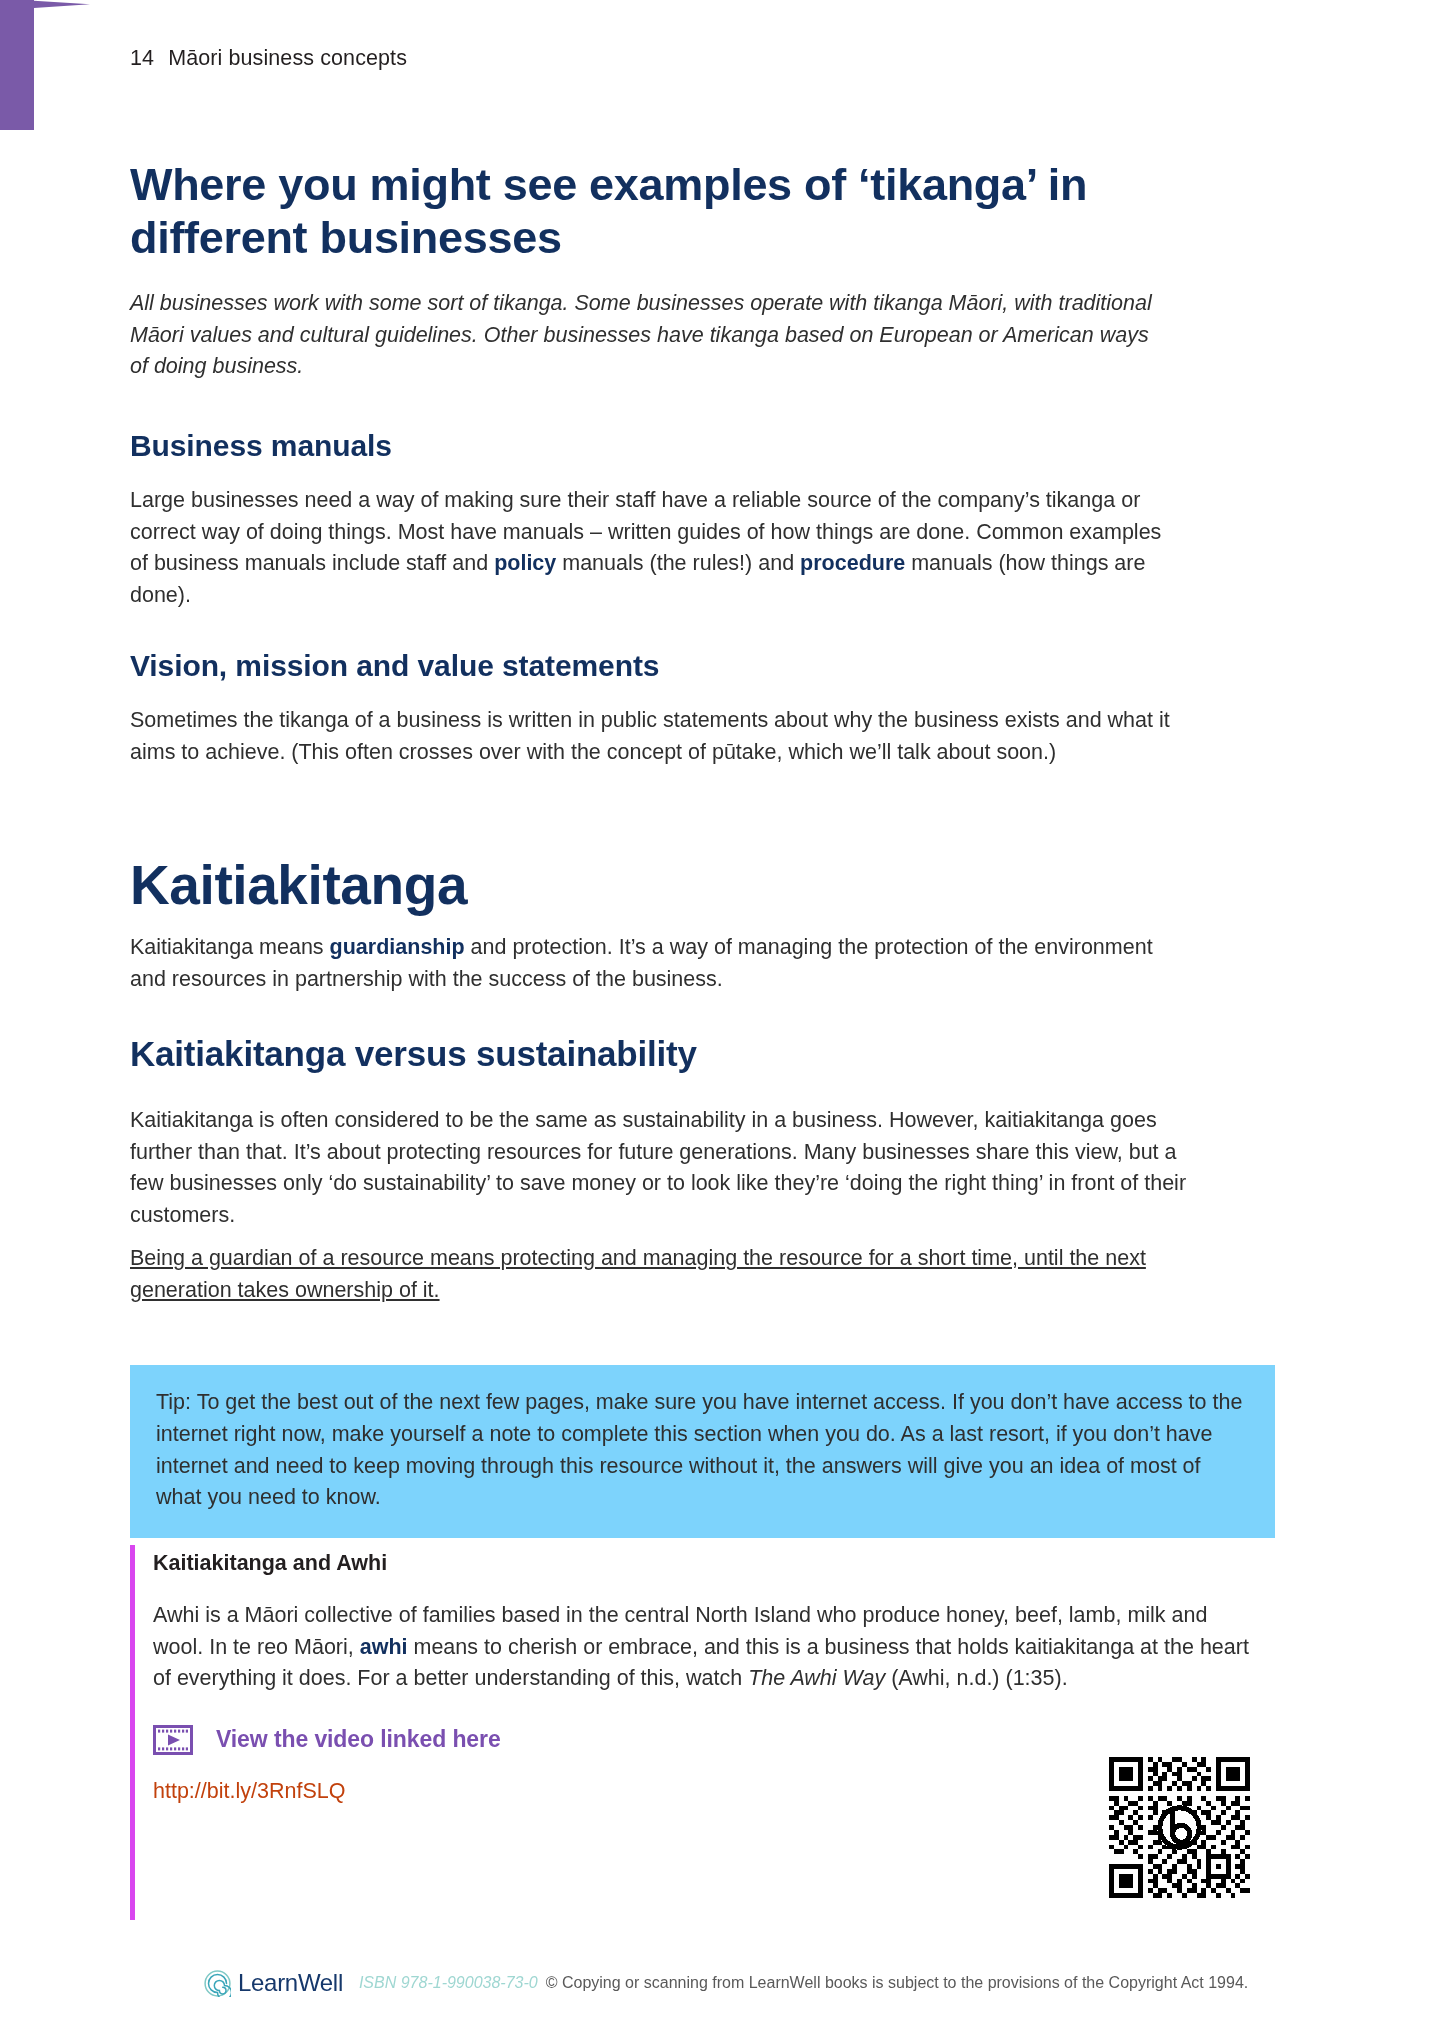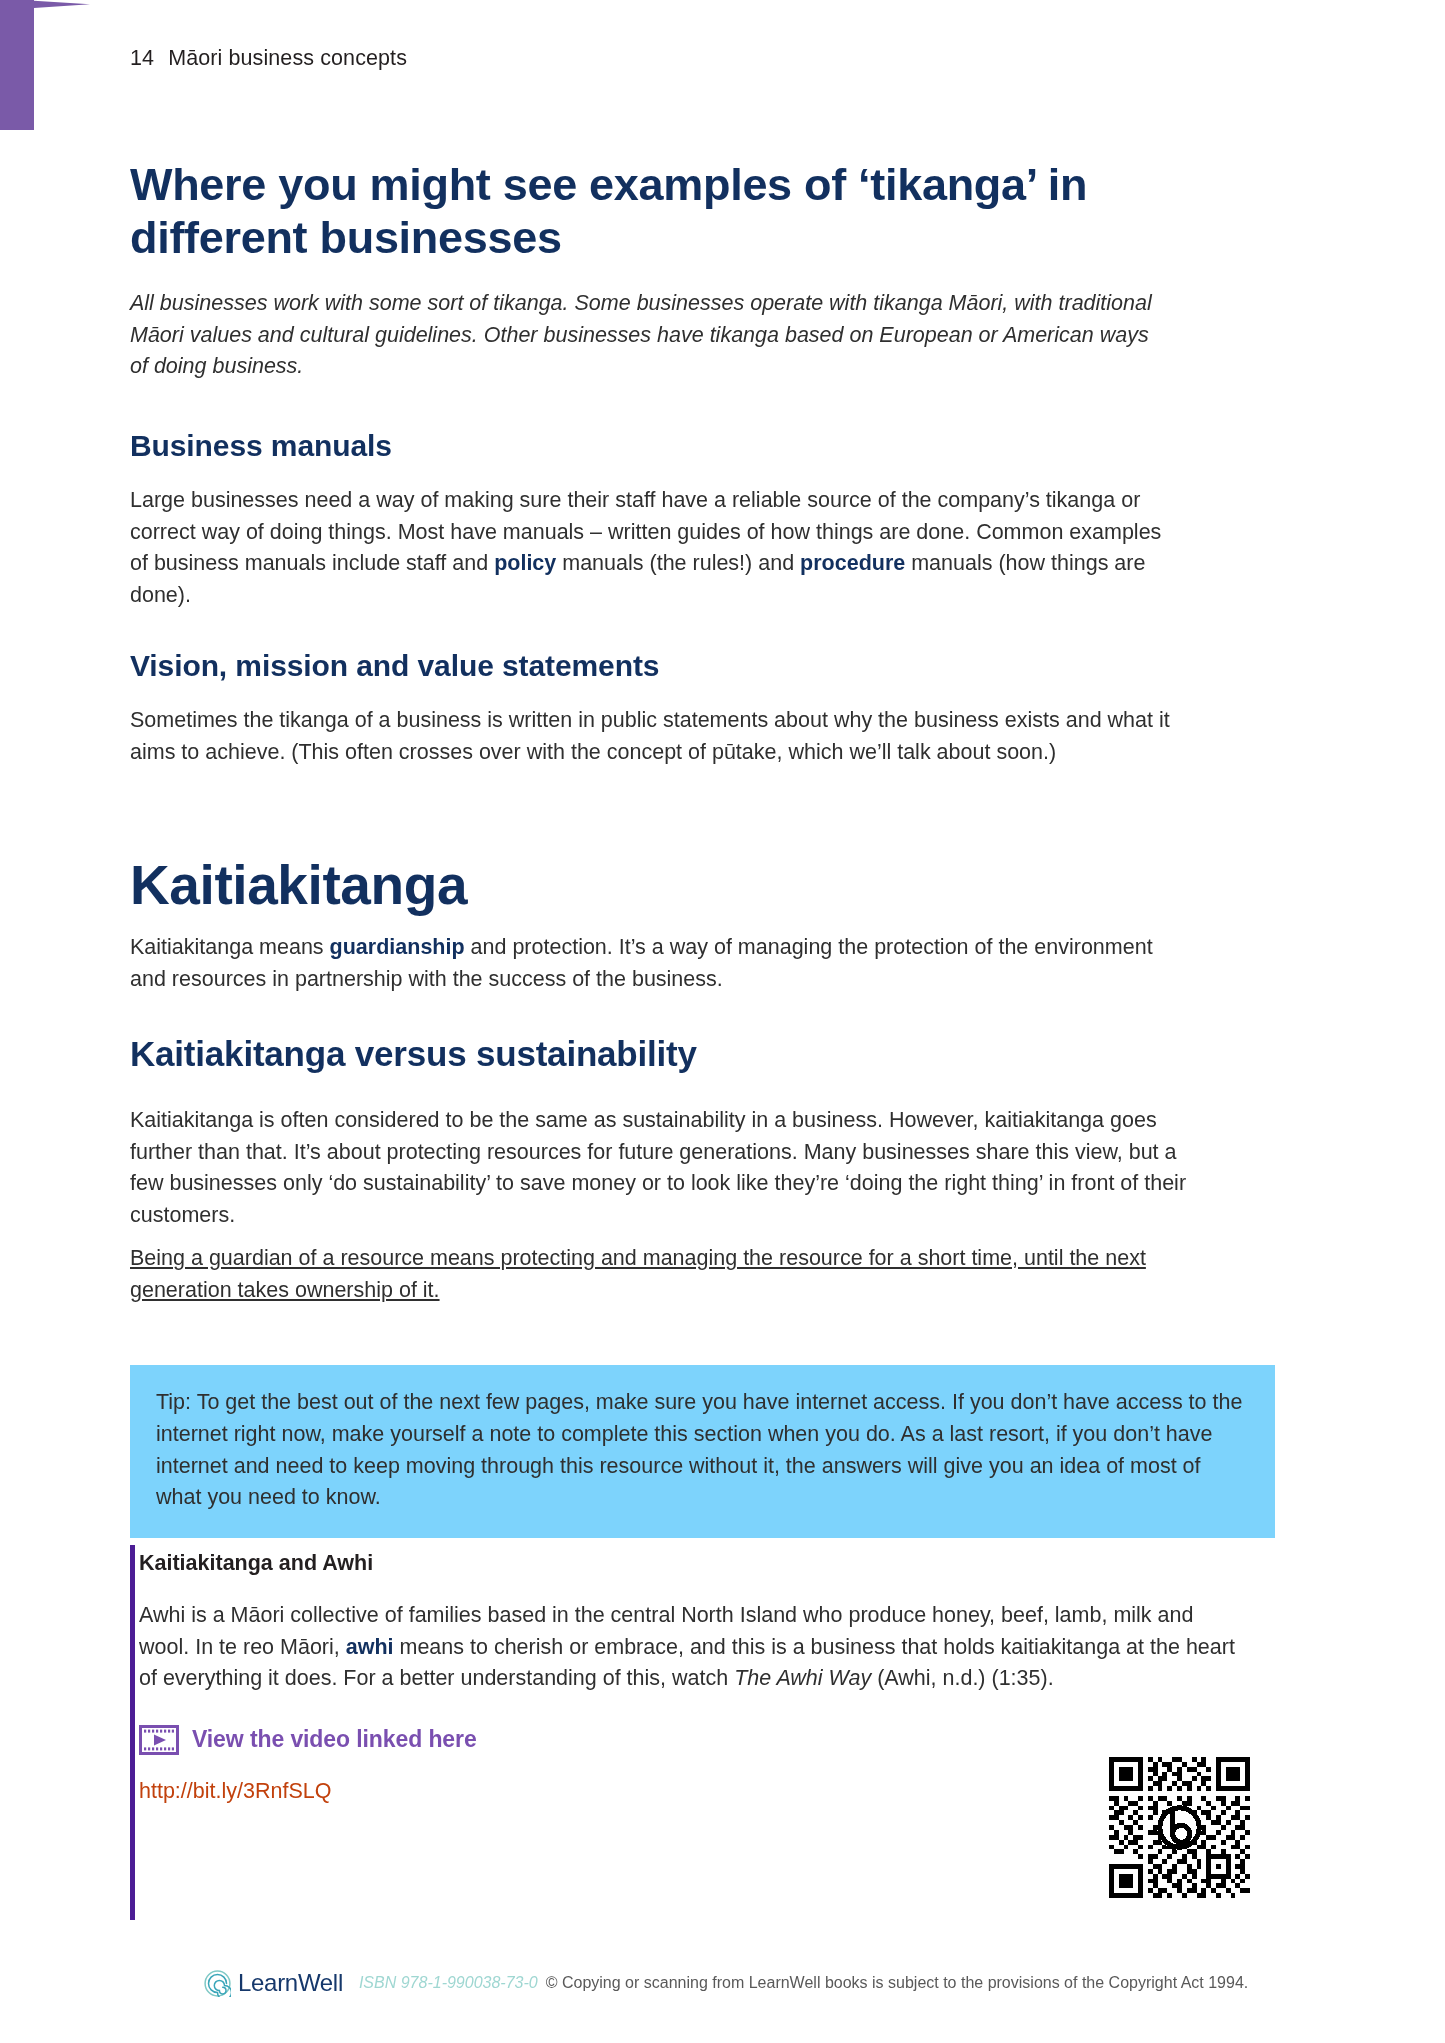--- a/index.html
+++ b/index.html
@@ -116,36 +116,36 @@
   }
   .tipbox p {
     margin: 0;
     font-size: 21.5px;
     line-height: 1.48;
     color: #2f2f2f;
   }
 
   
   .casebox {
-    border-left: 5px solid #4c1d95;
-    padding: 6px 0 10px 4px;
+    border-left: 5px solid #d946ef;
+    padding: 6px 0 10px 18px;
   }
   .casebox h3 {
     margin: 0 0 24px 0;
     font-size: 21.5px;
     font-weight: bold;
     color: #231f20;
   }
   .casebox p.body { color: #2f2f2f; }
 
   
   .videolink {
     display: flex;
     align-items: center;
-    gap: 13px;
+    gap: 23px;
     margin-top: 30px;
   }
   .videolink .label {
     font-size: 23px;
     font-weight: bold;
     color: #7a4fb0;
     letter-spacing: -0.1px;
   }
   .filmicon {
     width: 40px;

